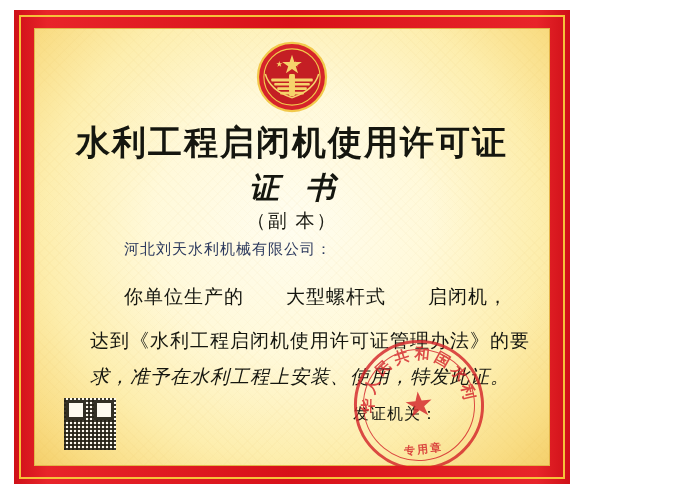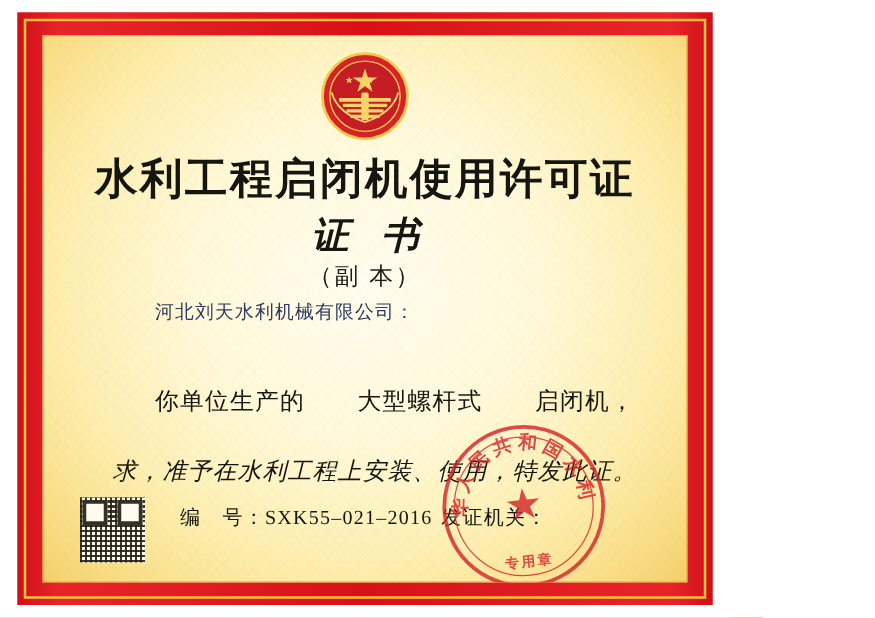--- a/index.html
+++ b/index.html
@@ -145,21 +145,21 @@
 
   .body-line {
     position: absolute;
     left: 56px;
     right: 56px;
     font-size: 19px;
     color: #15160f;
     letter-spacing: 1px;
     white-space: nowrap;
   }
-  .l1 { top: 280px; }
+  .l1 { top: 256px; }
   .l2 { top: 300px; }
   .l3 { top: 336px; font-style: italic; }
 
   .indent { display: inline-block; width: 34px; }
   .blank-fill {
     display: inline-block;
     min-width: 148px;
     text-align: center;
     color: #15160f;
   }
@@ -294,27 +294,25 @@
 
         <div class="title-main">水利工程启闭机使用许可证</div>
         <div class="title-sub">证书</div>
         <div class="title-copy">（副 本）</div>
 
         <div class="recipient">河北刘天水利机械有限公司：</div>
 
         <div class="body-line l1">
           <span class="indent"></span><span>你单位生产的</span><span class="gap-sm"></span><span class="blank-fill">大型螺杆式</span><span class="gap-sm"></span><span>启闭机，</span>
         </div>
+        <div class="body-line l2">达到《水利工程启闭机使用许可证管理办法》的要</div>
         <div class="body-line l3">求，准予在水利工程上安装、使用，特发此证。</div>
 
         <div class="qr"></div>
 
-        <div class="foot-row foot-no">
-          <span class="label">编　号：</span><span class="value">SXK55–021–2016</span>
-        </div>
         <div class="foot-issuer">发证机关：</div>
 
         <div class="seal">
           <div class="seal-inner-ring"></div>
           <svg class="seal-text" viewBox="0 0 124 124" width="124" height="124" aria-hidden="true">
             <defs>
               <path id="arcpath" d="M 16,62 A 46,46 0 1 1 108,62"></path>
             </defs>
             <text font-size="15" font-weight="bold" fill="#d4262b" font-family="'Liberation Serif', serif" letter-spacing="4">
               <textPath href="#arcpath" startOffset="50%" text-anchor="middle">中华人民共和国水利部</textPath>

